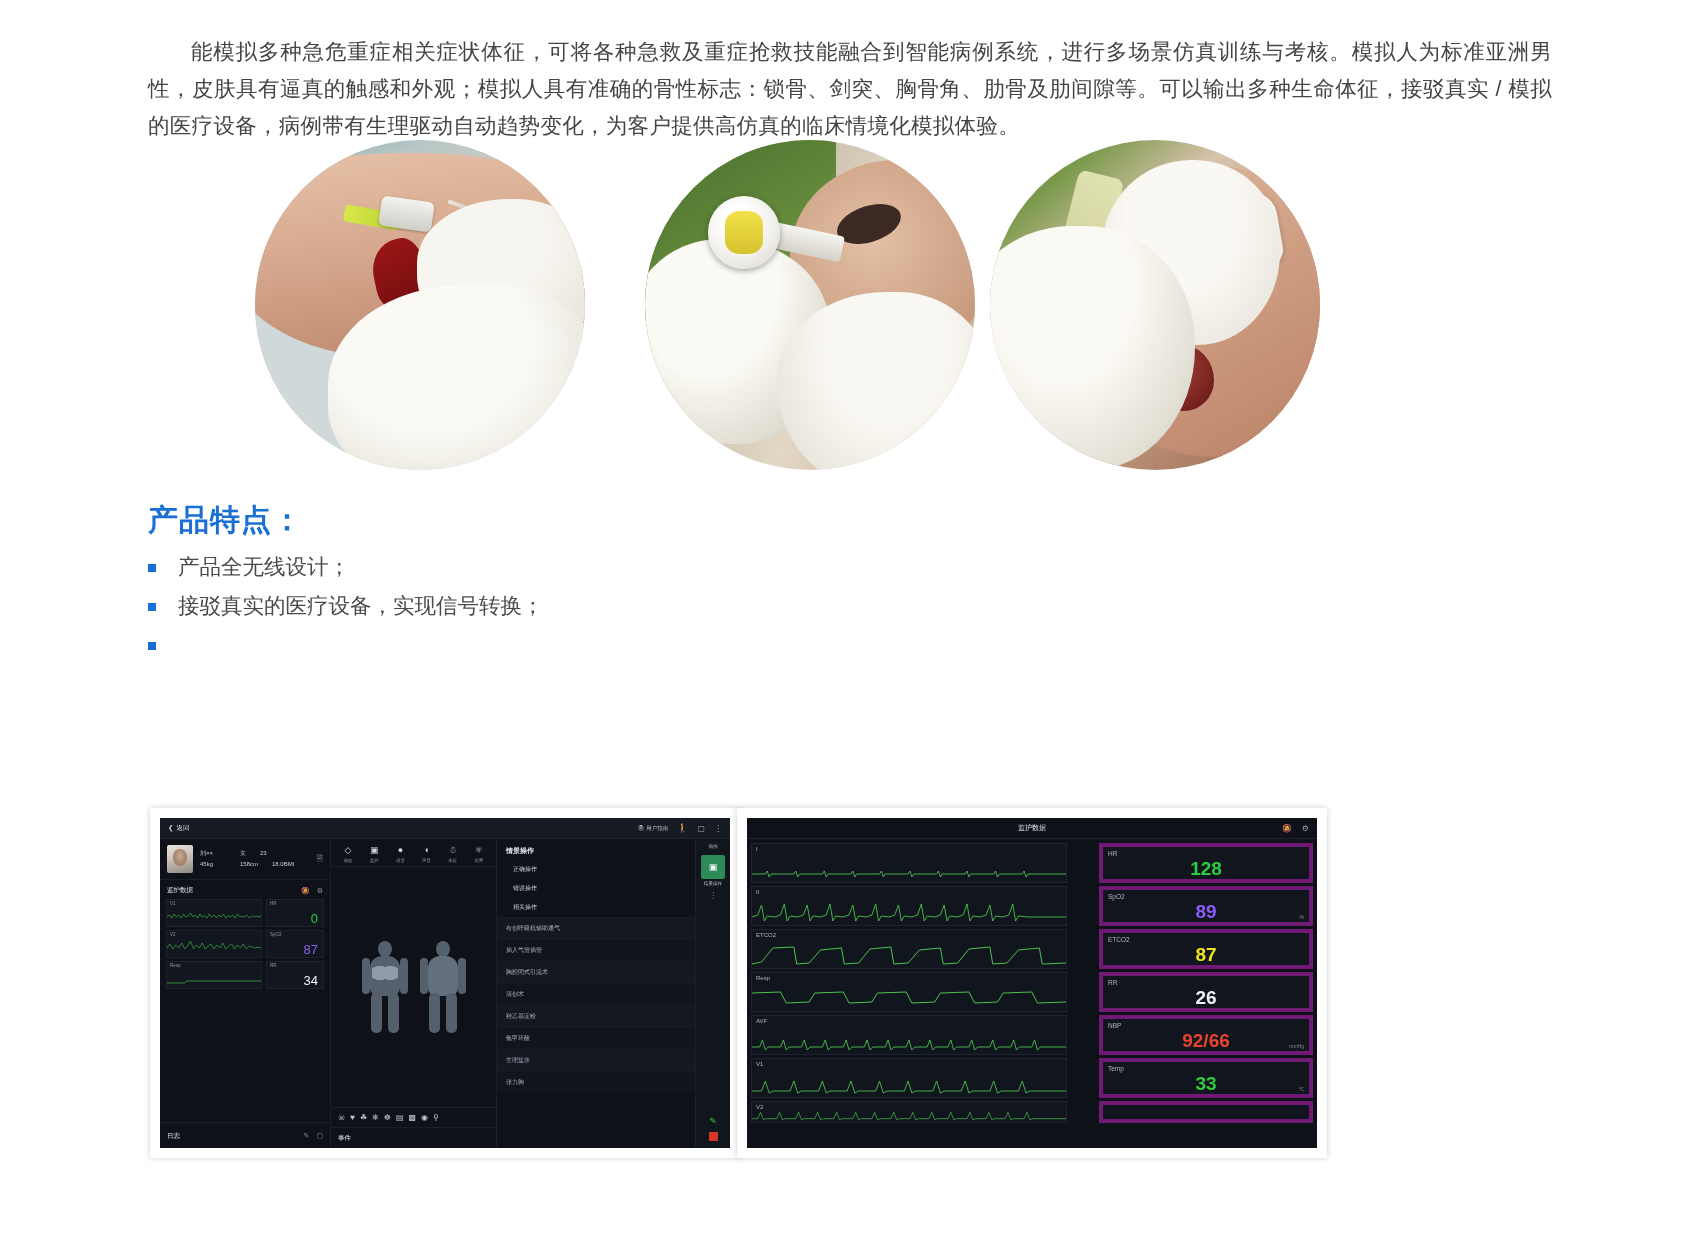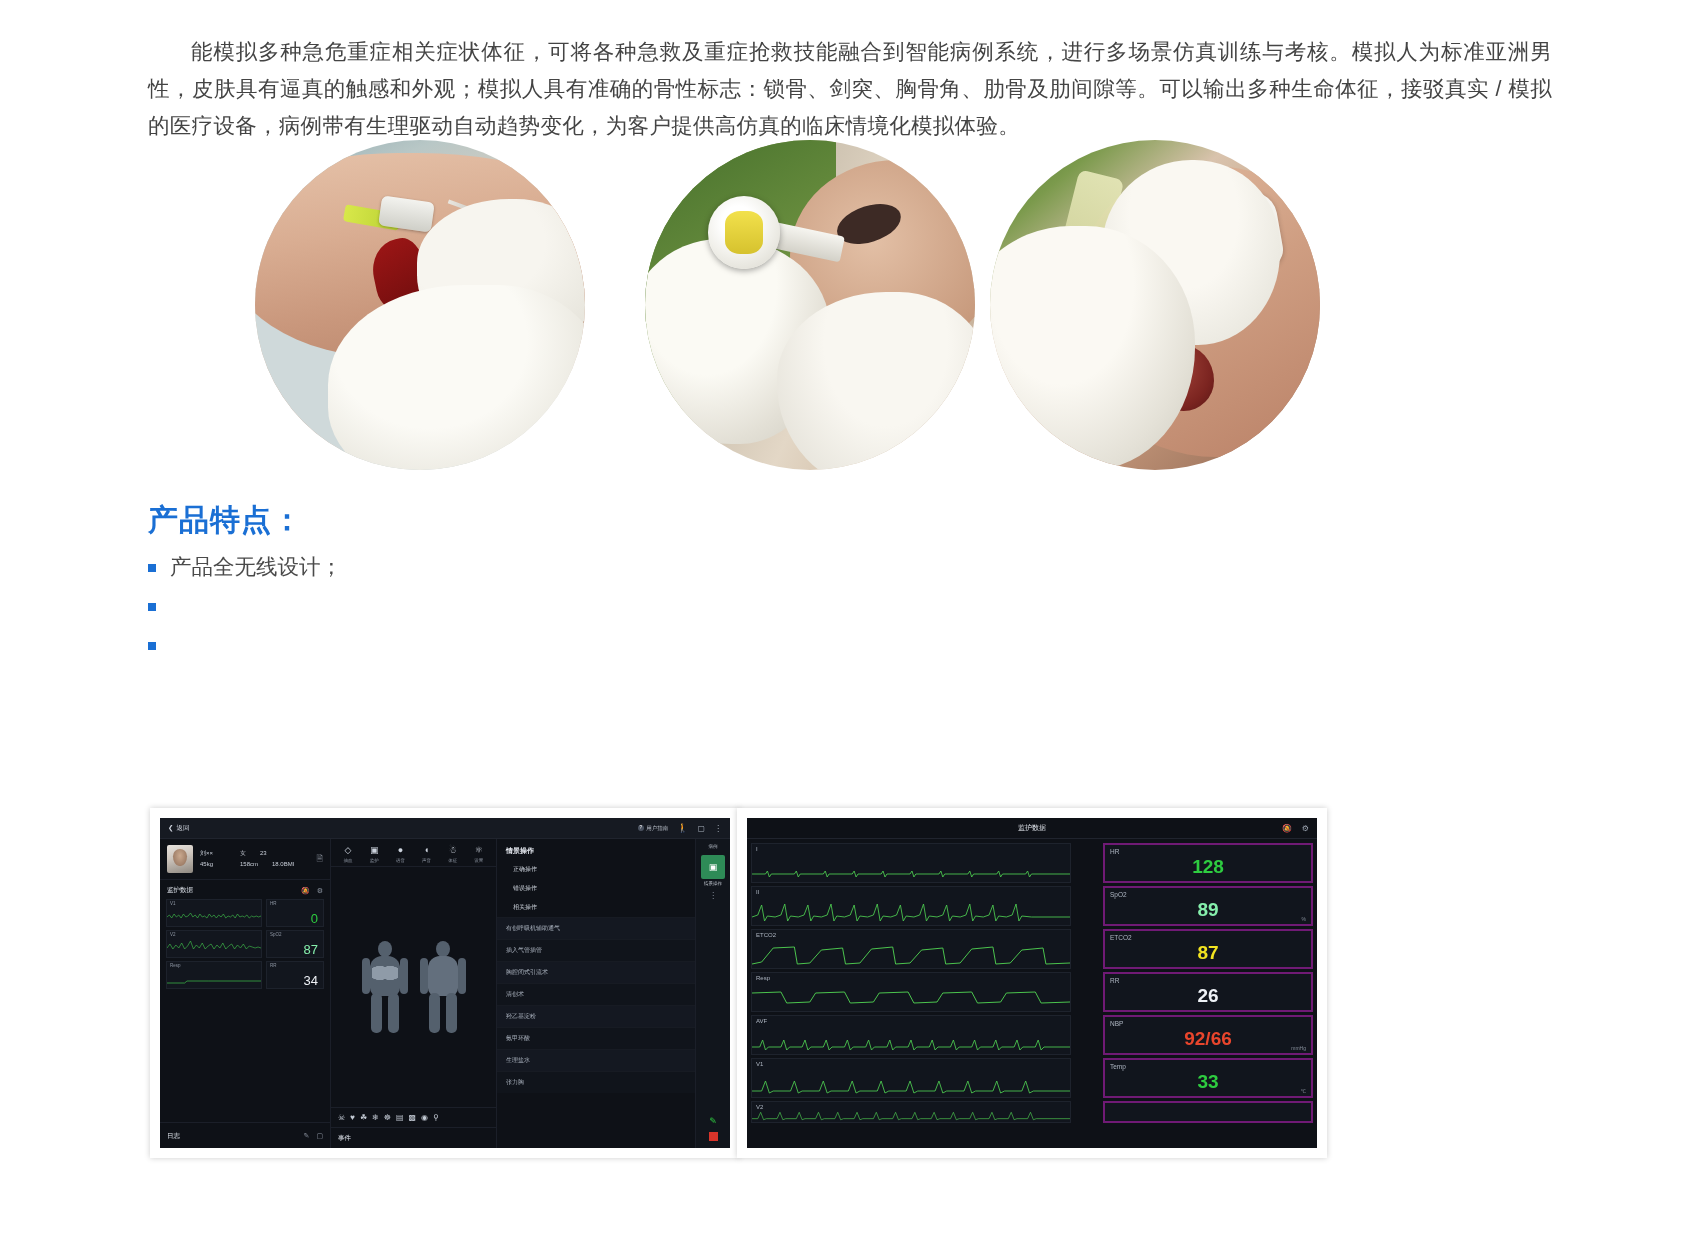--- a/index.html
+++ b/index.html
@@ -162,21 +162,21 @@
     background:linear-gradient(90deg,#cfccc4,#8e8b84);transform:rotate(28deg);
   }
 
   
   .feat-title{
     position:absolute;left:148px;top:500px;
     font-size:30px;font-weight:bold;color:#1a6fd4;letter-spacing:1px;
   }
   .feat-list{position:absolute;left:148px;top:548px;width:900px;}
   .feat-item{
-    display:flex;align-items:flex-start;gap:14px;
+    display:flex;align-items:flex-start;gap:22px;
     font-size:21.5px;line-height:39px;color:#4a4a4a;margin-bottom:0;
     height:39px;
   }
   .bullet{
     width:8px;height:8px;background:#1a6fd4;flex:none;margin-top:16px;
   }
 
   
   .shot{
     position:absolute;background:#fff;
@@ -234,21 +234,21 @@
   }
   .wavebox .lbl{position:absolute;left:3px;top:1px;font-size:4.5px;color:#8d95a2;}
   .wavebox svg{position:absolute;left:0;bottom:2px;width:100%;height:20px;}
   .numbox{
     width:56px;background:#12161e;border:1px solid #1d222c;position:relative;
   }
   .numbox .lbl{position:absolute;left:3px;top:1px;font-size:4.5px;color:#8d95a2;}
   .numbox .val{
     position:absolute;right:5px;bottom:0px;font-size:13px;line-height:15px;font-weight:500;
   }
-  .v-green{color:#2ecc40;} .v-blue{color:#86efac;} .v-white{color:#eef1f6;}
+  .v-green{color:#2ecc40;} .v-blue{color:#8b5cf6;} .v-white{color:#eef1f6;}
   .v-yellow{color:#f2e320;} .v-red{color:#e8452c;}
 
   .logbar{
     margin-top:auto;display:flex;align-items:center;padding:6px 7px;
     border-top:1px solid #1b1f29;font-size:6.5px;color:#dfe4ec;height:14px;
   }
   .logbar .ic{margin-left:auto;display:flex;gap:7px;color:#8b93a0;font-size:7px;}
 
   .toolrow{
     display:flex;justify-content:space-around;padding:7px 4px 3px;border-bottom:1px solid #1b1f29;
@@ -303,21 +303,21 @@
   .mon-top .t{font-size:7px;color:#e4e8ef;}
   .mon-top .ic{position:absolute;right:8px;display:flex;gap:9px;color:#9aa2ae;font-size:8px;}
   .mongrid{padding:4px;display:flex;flex-direction:column;gap:3px;}
   .monrow{display:flex;gap:3px;height:40px;}
   .mwave{
     flex:1;background:#11151d;border:1px solid #1e232d;position:relative;overflow:hidden;
   }
   .mwave .lbl{position:absolute;left:4px;top:2px;font-size:6px;color:#aeb6c2;}
   .mwave svg{position:absolute;left:0;top:8px;width:100%;height:30px;}
   .mnum{
-    width:206px;background:#11151d;border:2px solid #701a75;position:relative;margin-left:29px;
+    width:206px;background:#11151d;border:4px solid #701a75;position:relative;margin-left:29px;
   }
   .mnum .lbl{position:absolute;left:5px;top:3px;font-size:6.5px;color:#aeb6c2;}
   .mnum .val{position:absolute;left:0;right:0;top:10px;text-align:center;font-size:19px;line-height:24px;font-weight:600;}
   .mnum .unit{position:absolute;right:5px;bottom:2px;font-size:5px;color:#868e9a;}
 </style>
 </head>
 <body>
 
 <div class="page">
 
@@ -361,20 +361,21 @@
   </div>
 
   <div class="feat-title">产品特点：</div>
   <div class="feat-list">
     <div class="feat-item">
       <span class="bullet"></span>
       <span>产品全无线设计；</span>
     </div>
     <div class="feat-item">
       <span class="bullet"></span>
+      <span>接驳真实的医疗设备，实现信号转换；</span>
     </div>
     <div class="feat-item">
       <span class="bullet"></span>
     </div>
   </div>
 
   <div class="shot left">
     <div class="screen">
 
       <div class="topbar">

